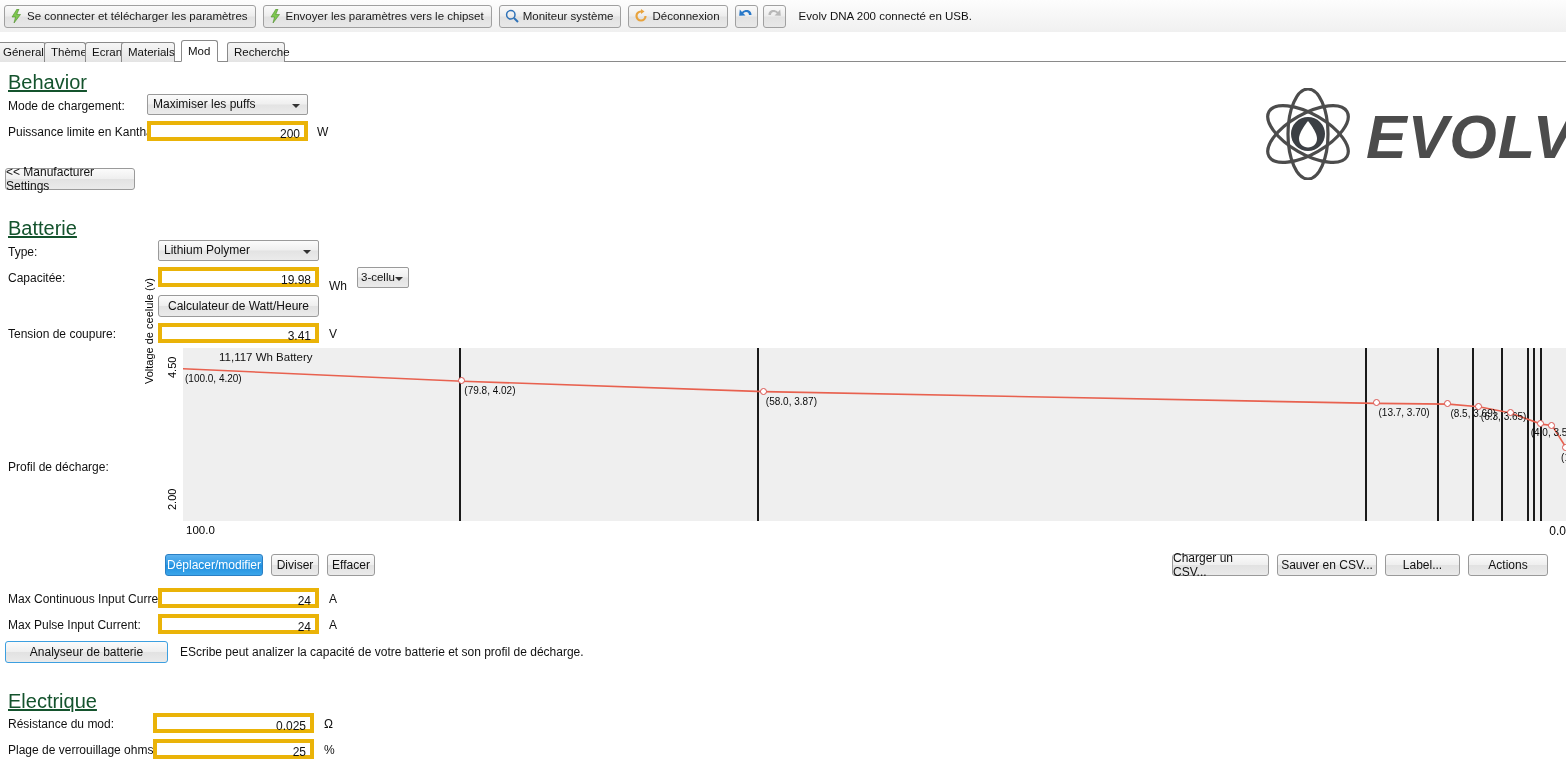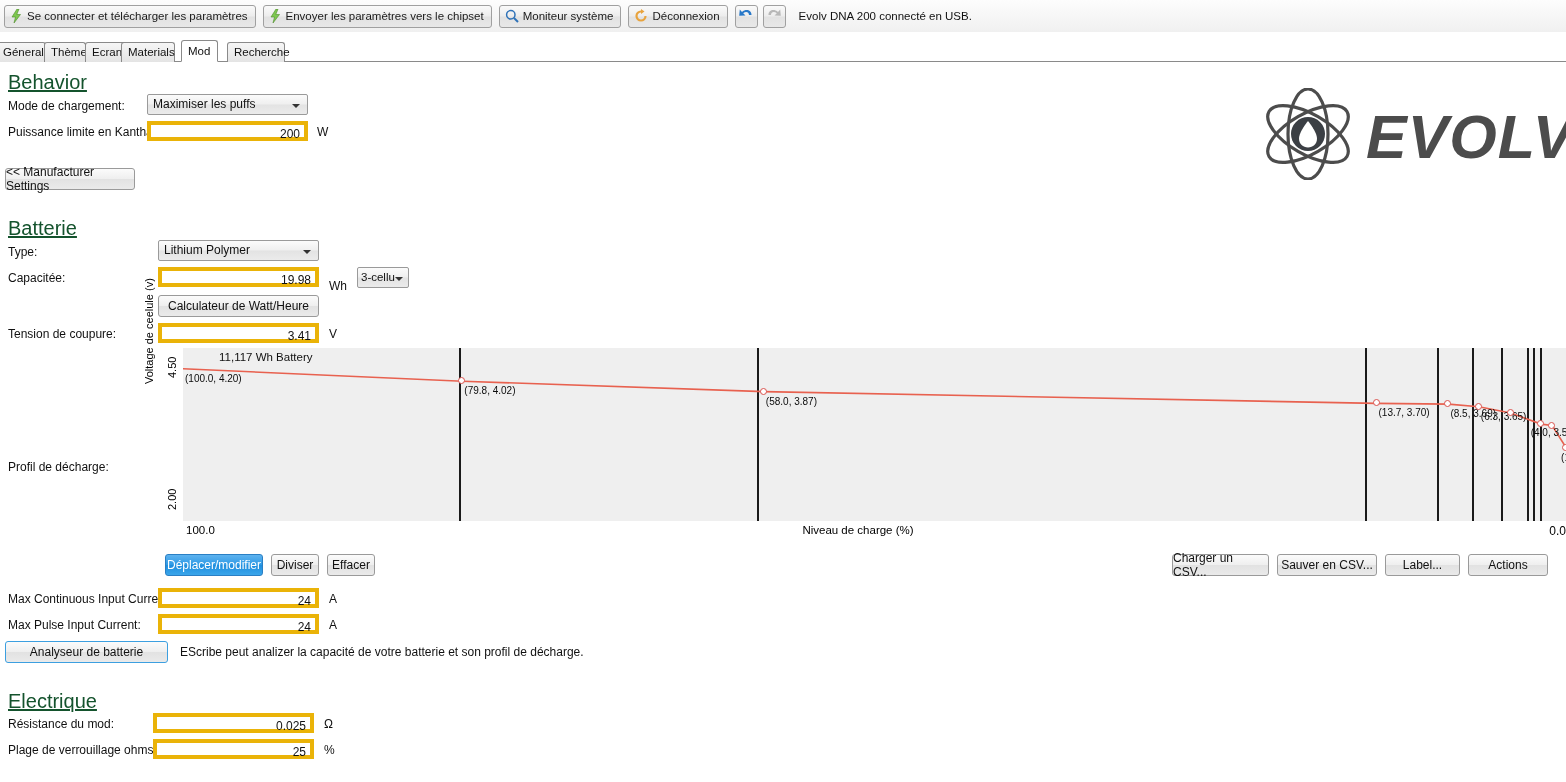--- a/index.html
+++ b/index.html
@@ -305,21 +305,20 @@
       <div class="pt-label" style="left: 1330.87px; top: 62.82px;">(6.3, 3.65)</div>
       <div class="pt-dot" style="left: 1356.68px; top: 61.048px;"></div>
       <div class="pt-label" style="left: 1380.68px; top: 79.048px;">(4.0, 3.56)</div>
       <div class="pt-dot" style="left: 1387.11px; top: 72.12px;"></div>
       <div class="pt-label" style="left: 1411.11px; top: 104.12px;">(1.8, 3.40)</div>
       <div class="pt-dot" style="left: 1398.17px; top: 73.504px;"></div>
       <div class="pt-dot" style="left: 1412px; top: 95.648px;"></div>
     </div>
 
   <div id="xtick-left">100.0</div>
-  <div id="xaxis-title">Niveau de charge (%)</div>
   <div id="xtick-right">0.0</div>
 </div>
 
 <div class="btn sel" style="left:165px; top:554px; width:98px;">Déplacer/modifier</div>
 <div class="btn" style="left:271px; top:554px; width:48px;">Diviser</div>
 <div class="btn" style="left:327px; top:554px; width:48px;">Effacer</div>
 
 <div class="btn" style="left:1172px; top:554px; width:97px;">Charger un CSV...</div>
 <div class="btn" style="left:1277px; top:554px; width:100px;">Sauver en CSV...</div>
 <div class="btn" style="left:1385px; top:554px; width:75px;">Label...</div>

